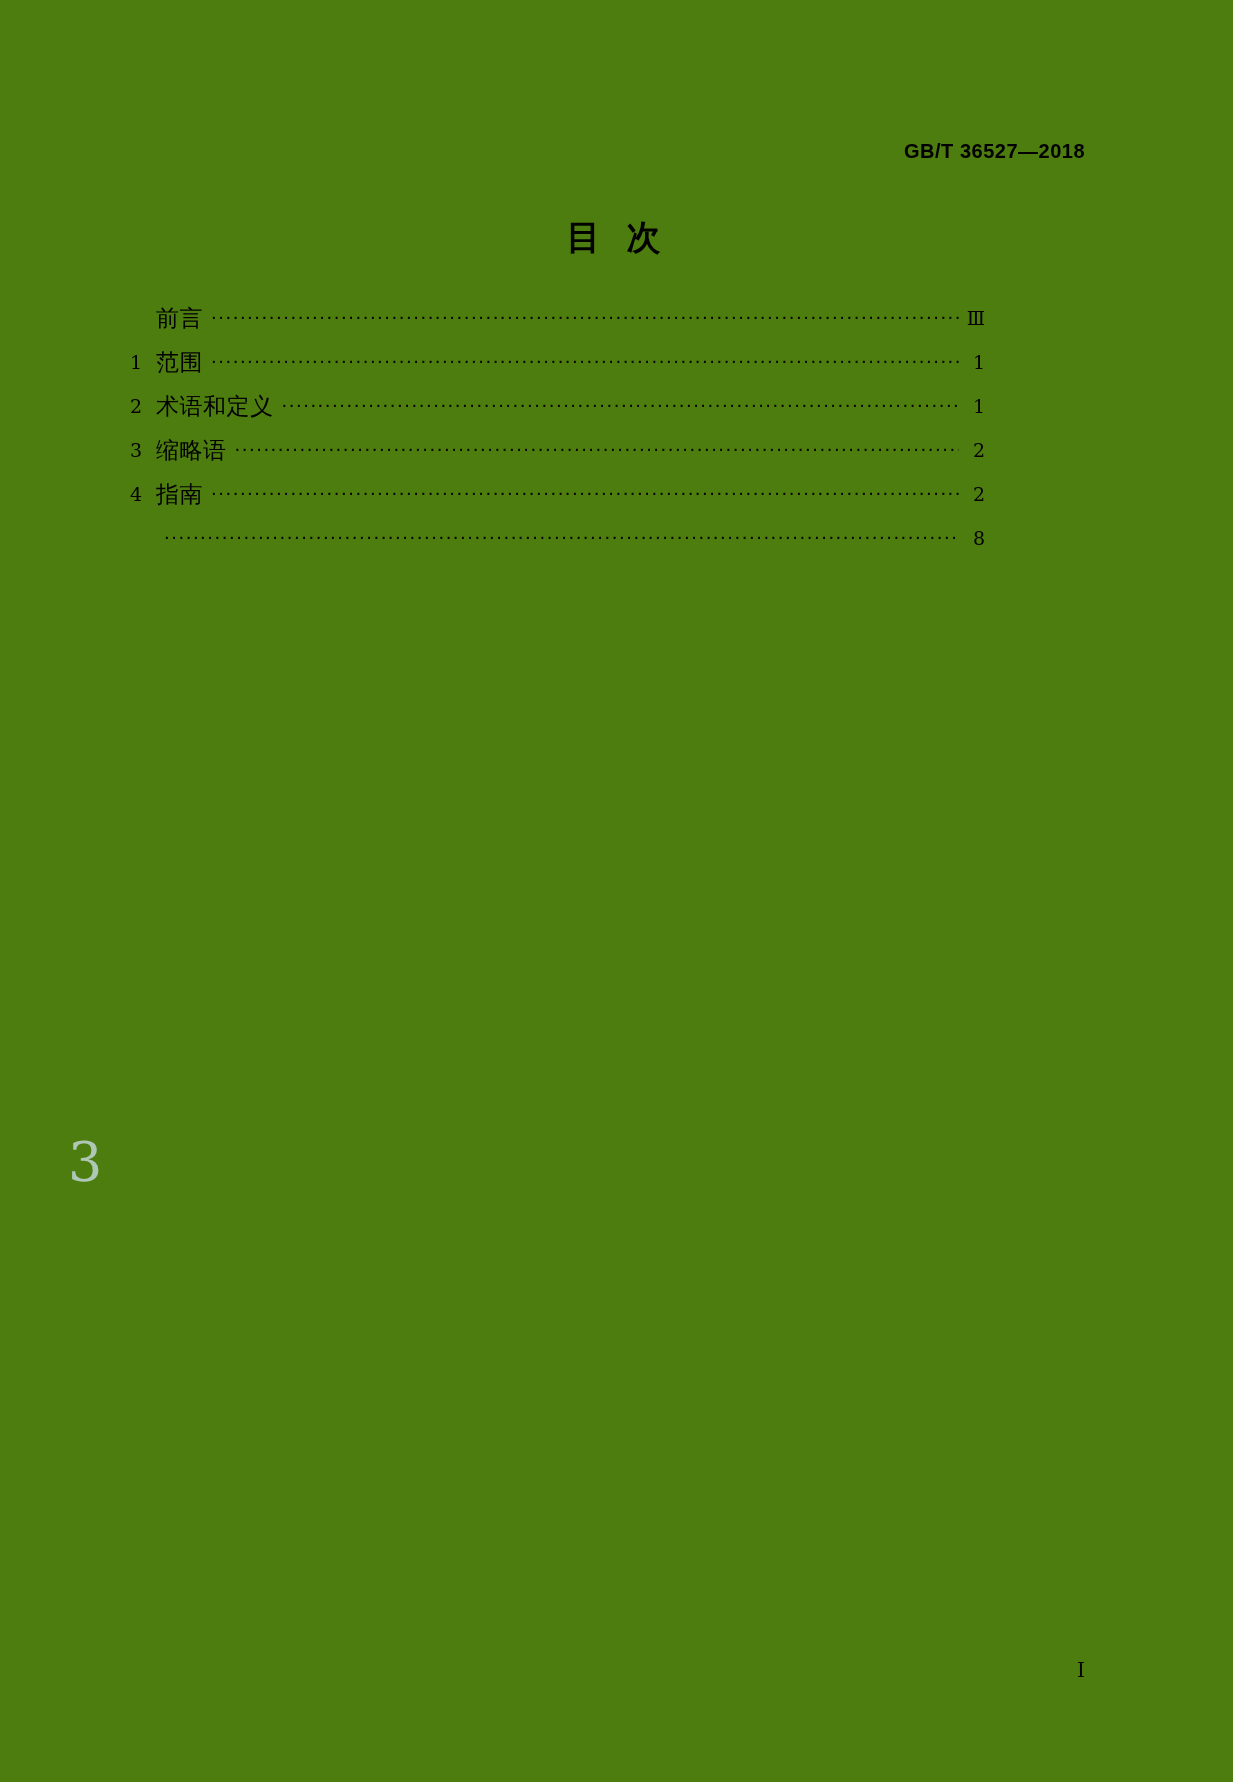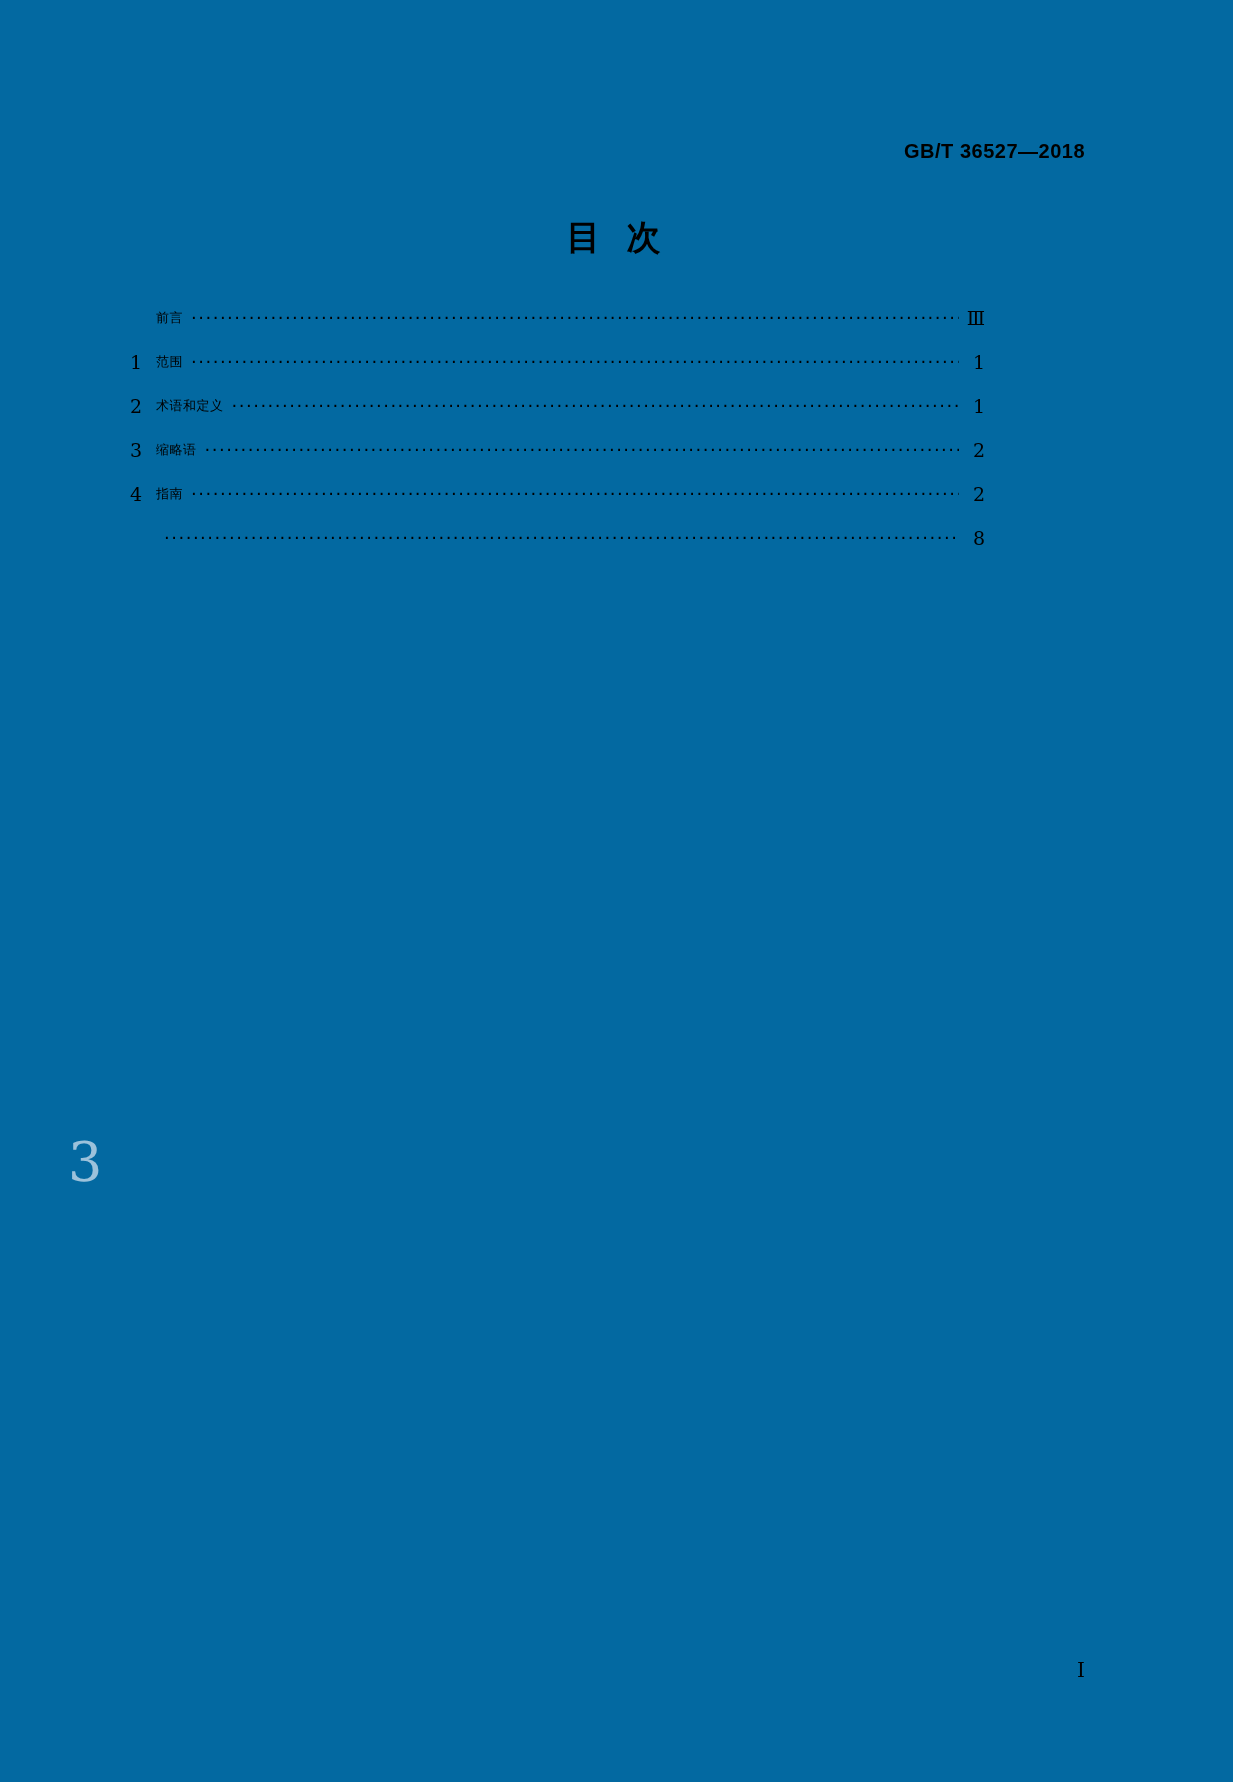--- a/index.html
+++ b/index.html
@@ -4,21 +4,21 @@
 <style>
   html, body {
     margin: 0;
     padding: 0;
     background: #ffffff;
   }
   .page {
     position: relative;
     width: 1233px;
     height: 1782px;
-    background: #0369a1;
+    background: #4d7c0f;
     font-family: "Liberation Serif", "DejaVu Serif", serif;
     color: #000000;
     overflow: hidden;
   }
   .std-number {
     position: absolute;
     top: 140px;
     right: 148px;
     font-family: "Liberation Sans", "DejaVu Sans", sans-serif;
     font-size: 20px;
@@ -53,21 +53,21 @@
     line-height: 26px;
   }
   .toc-num {
     font-family: "DejaVu Serif", "Liberation Serif", serif;
     font-size: 19px;
     width: 26px;
     flex: 0 0 auto;
   }
   .toc-label {
     font-family: "DejaVu Sans", "Liberation Sans", sans-serif;
-    font-size: 13px;
+    font-size: 23px;
     white-space: nowrap;
     flex: 0 0 auto;
     letter-spacing: 0.5px;
   }
   .toc-label.annex {
     letter-spacing: 0.5px;
   }
   .leader {
     flex: 1 1 auto;
     position: relative;

